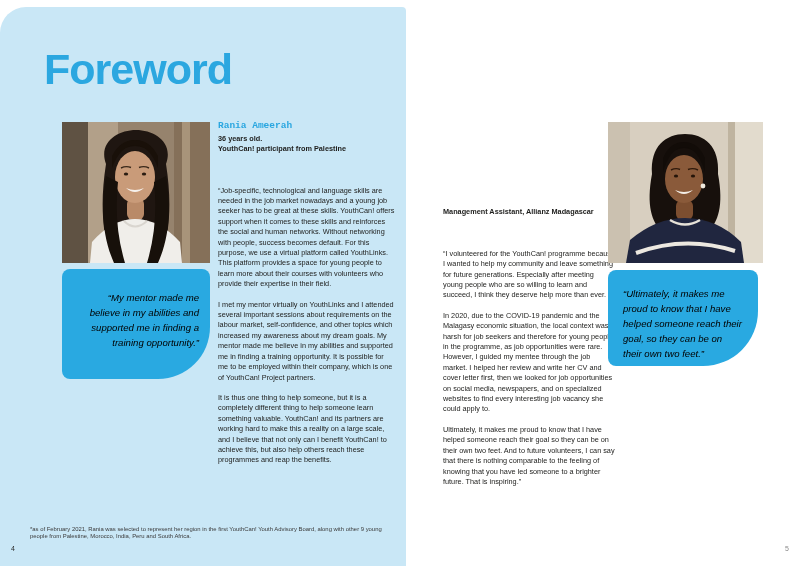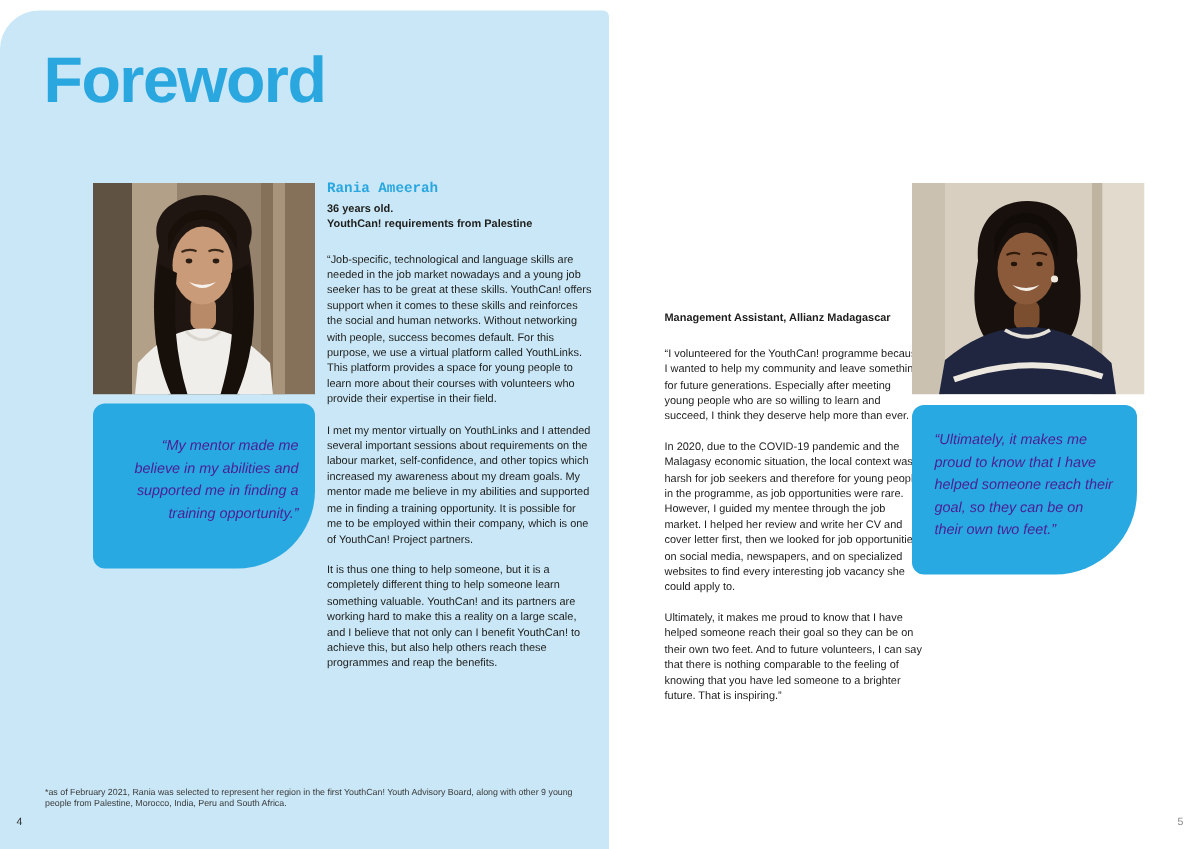--- a/index.html
+++ b/index.html
@@ -3,43 +3,43 @@
 <meta charset="utf-8">
 <style>
   html,body{margin:0;padding:0;background:#ffffff;}
   body{width:800px;height:566px;overflow:hidden;position:relative;
        font-family:"Liberation Sans",sans-serif;color:#1d1d1b;}
   .spread{position:absolute;inset:0;}
 
   .blue-panel{position:absolute;left:0;top:7px;width:406px;height:559px;
               background:#c9e7f6;border-radius:26px 4px 0 0;}
 
-  .heading{position:absolute;left:29px;top:30px;margin:0;
+  .heading{position:absolute;left:29px;top:30px;margin:15px;
            font-size:43px;font-weight:bold;letter-spacing:-1px;color:#2ba7e0;}
 
   .photo{position:absolute;overflow:hidden;}
   .photo-left{left:62px;top:122px;width:148px;height:141px;}
   .photo-right{left:608px;top:122px;width:155px;height:141px;}
   .photo svg{display:block;}
 
-  .quote{position:absolute;background:#29a9e1;color:#4c1d95;
+  .quote{position:absolute;background:#29a9e1;color:#000000;
          font-style:italic;box-sizing:border-box;}
   .quote p{margin:0;font-size:9.6px;line-height:15px;}
   .quote-left{left:62px;top:269px;width:148px;height:110px;
               border-radius:8px 8px 52px 8px;padding:21px 11px 0 16px;text-align:right;}
-  .quote-right{left:608px;top:270px;width:150px;height:113px;
+  .quote-right{left:608px;top:270px;width:150px;height:96px;
                border-radius:8px 8px 55px 8px;padding:16px 16px 0 15px;text-align:left;}
 
   .col{position:absolute;}
   .col-left{left:218px;top:120px;width:177px;}
   .col-right{left:443px;top:207px;width:172px;}
   .pname{font-size:9.5px;font-weight:bold;color:#2ba7e0;margin:0 0 3px 0;font-family:Liberation Mono, monospace;}
   .pdetail{font-size:7.3px;font-weight:bold;line-height:9.8px;}
   .col p{margin:0 0 10px 0;font-size:7.3px;line-height:10.4px;}
-  .col .first-para{margin-top:14px;}
+  .col .first-para{margin-top:32px;}
 
   .footnote{position:absolute;left:30px;top:526px;width:352px;
             font-size:5.9px;line-height:7.4px;color:#3a3a3a;}
   .pageno{position:absolute;top:545px;font-size:7px;}
   .pageno-left{left:11px;color:#2b2b2b;}
   .pageno-right{left:785px;color:#8a8a8a;}
 </style>
 </head>
 <body>
 
@@ -80,21 +80,21 @@
     </svg>
   </div>
 
   <div class="quote quote-left">
     <p>“My mentor made me believe in my abilities and supported me in finding a training opportunity.”</p>
   </div>
 
   <div class="col col-left">
     <div class="pname">Rania Ameerah</div>
     <div class="pdetail">36 years old.</div>
-    <div class="pdetail">YouthCan! requirements from Palestine</div>
+    <div class="pdetail">YouthCan! participant from Palestine</div>
     <p class="first-para">“Job-specific, technological and language skills are needed in the job market nowadays and a young job seeker has to be great at these skills. YouthCan! offers support when it comes to these skills and reinforces the social and human networks. Without networking with people, success becomes default. For this purpose, we use a virtual platform called YouthLinks. This platform provides a space for young people to learn more about their courses with volunteers who provide their expertise in their field.</p>
     <p>I met my mentor virtually on YouthLinks and I attended several important sessions about requirements on the labour market, self-confidence, and other topics which increased my awareness about my dream goals. My mentor made me believe in my abilities and supported me in finding a training opportunity. It is possible for me to be employed within their company, which is one of YouthCan! Project partners.</p>
     <p>It is thus one thing to help someone, but it is a completely different thing to help someone learn something valuable. YouthCan! and its partners are working hard to make this a reality on a large scale, and I believe that not only can I benefit YouthCan! to achieve this, but also help others reach these programmes and reap the benefits.</p>
   </div>
 
   <div class="col col-right">
     <div class="pdetail">Management Assistant, Allianz Madagascar</div>
     <p class="first-para">“I volunteered for the YouthCan! programme because I wanted to help my community and leave something for future generations. Especially after meeting young people who are so willing to learn and succeed, I think they deserve help more than ever.</p>
     <p>In 2020, due to the COVID-19 pandemic and the Malagasy economic situation, the local context was harsh for job seekers and therefore for young people in the programme, as job opportunities were rare. However, I guided my mentee through the job market. I helped her review and write her CV and cover letter first, then we looked for job opportunities on social media, newspapers, and on specialized websites to find every interesting job vacancy she could apply to.</p>
     <p>Ultimately, it makes me proud to know that I have helped someone reach their goal so they can be on their own two feet. And to future volunteers, I can say that there is nothing comparable to the feeling of knowing that you have led someone to a brighter future. That is inspiring.”</p>

